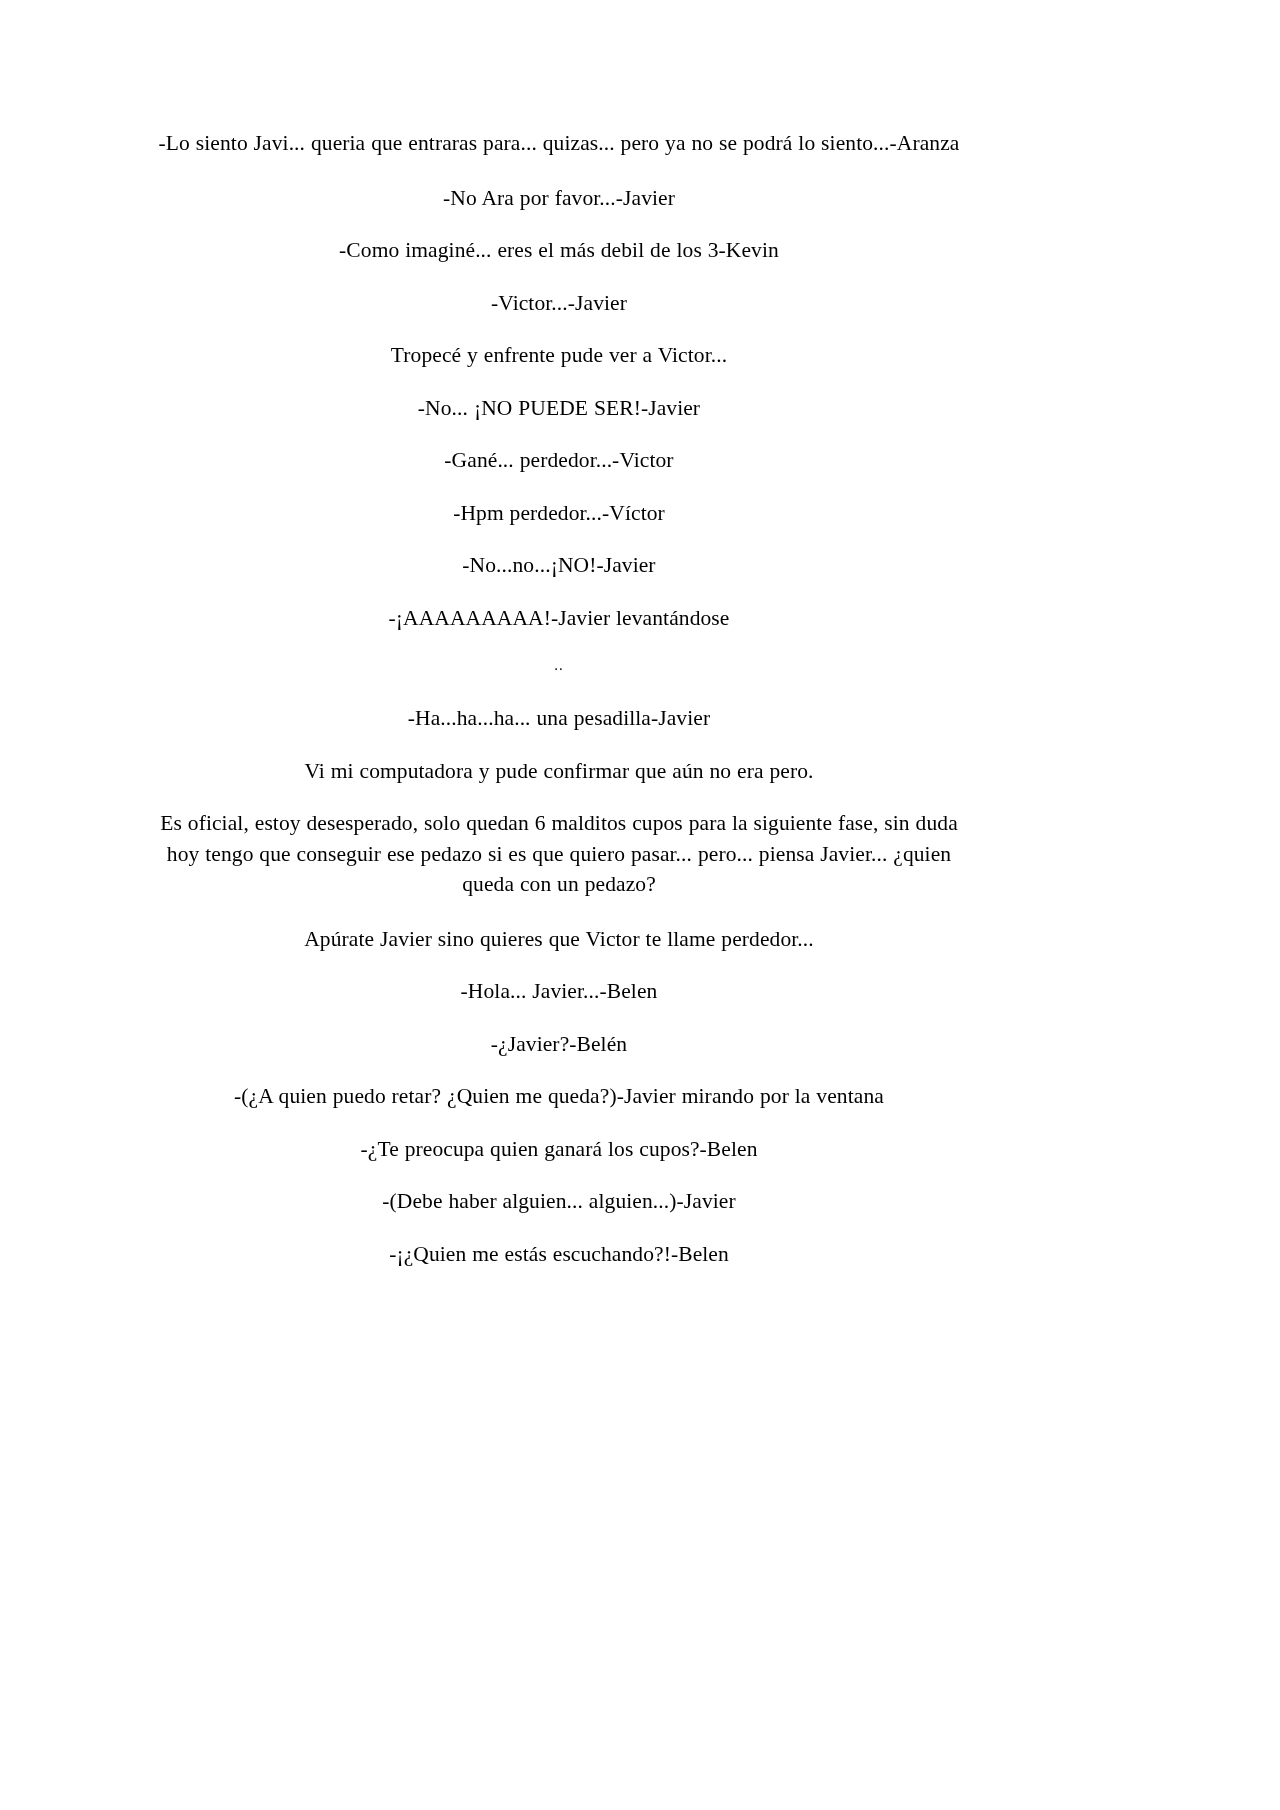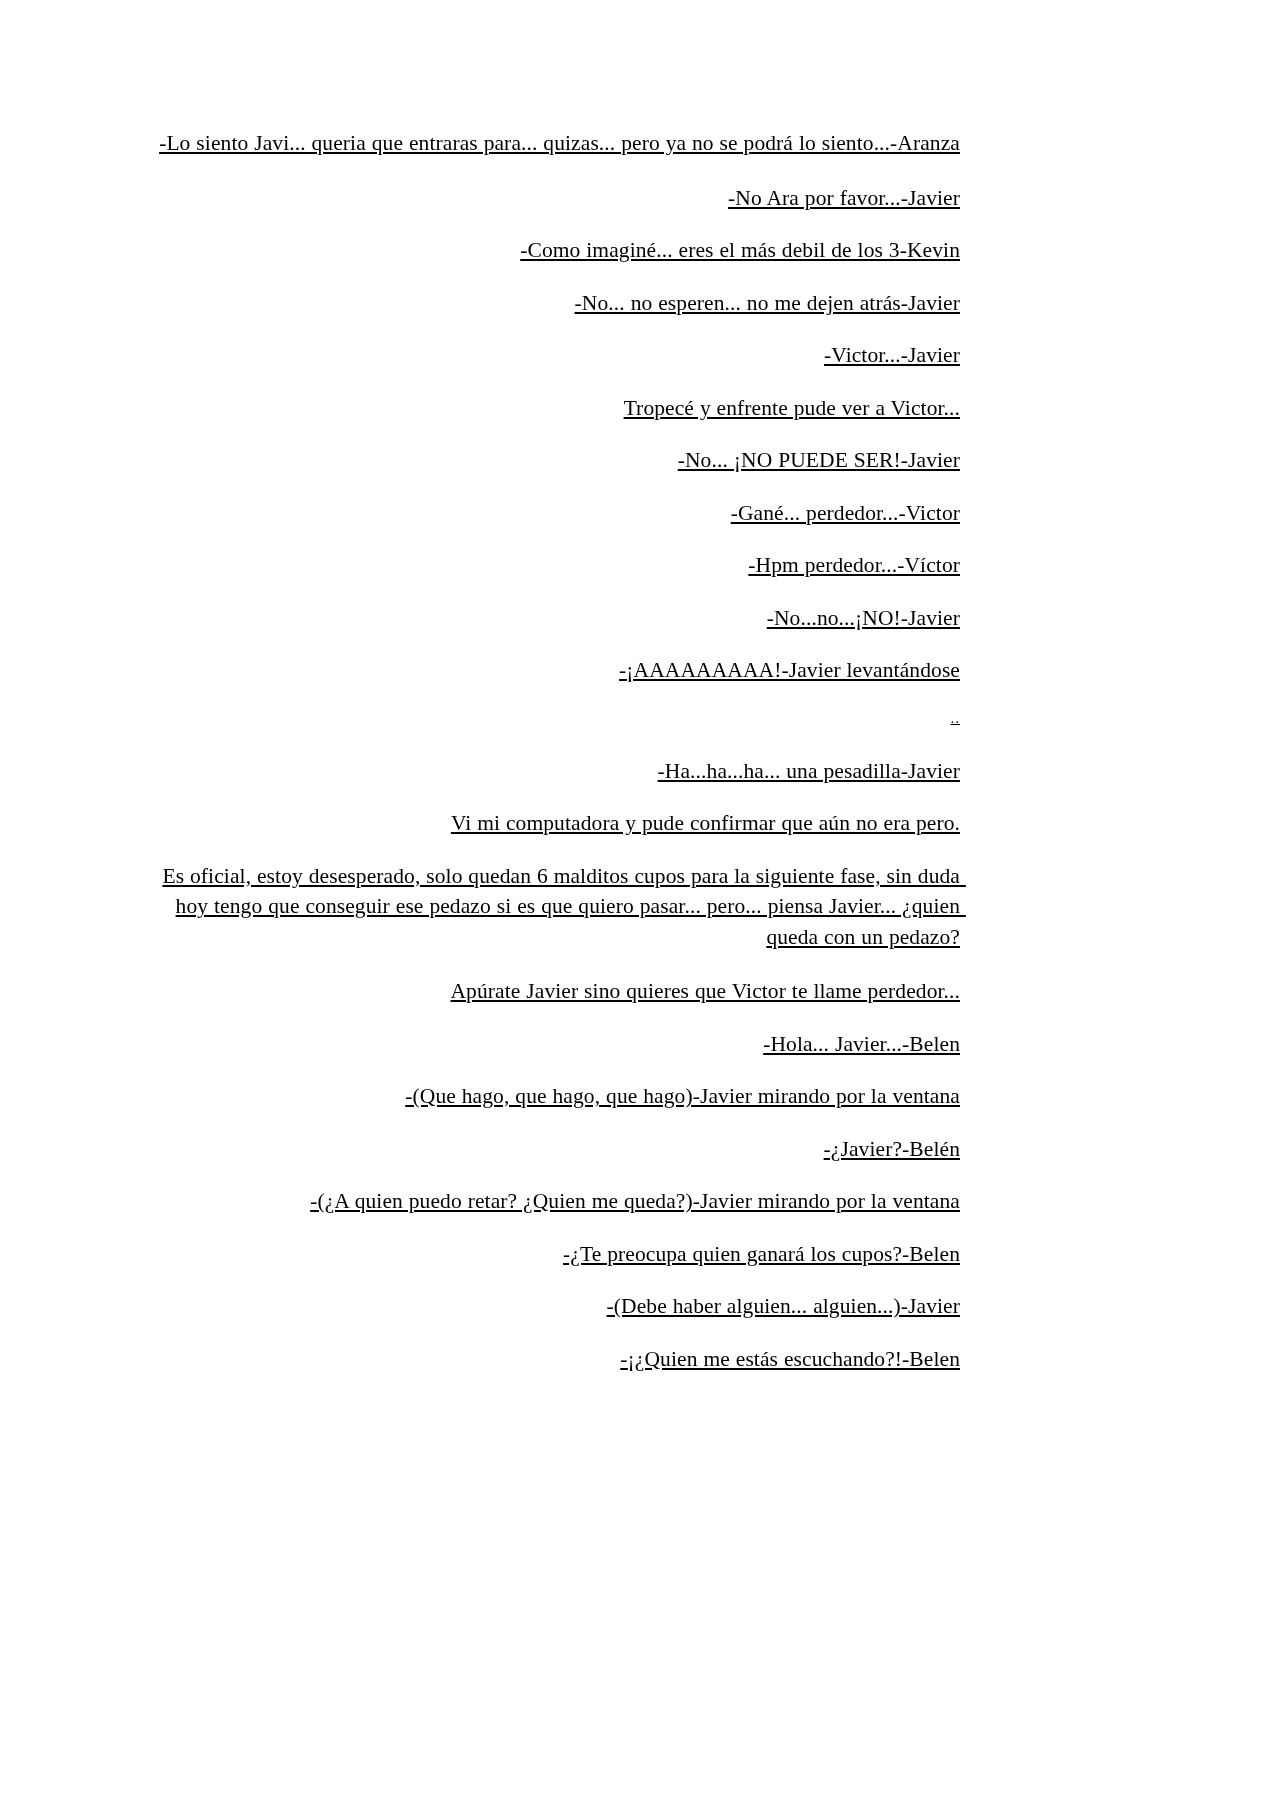--- a/index.html
+++ b/index.html
@@ -22,60 +22,57 @@
     box-sizing: border-box;
     padding: 128px 158px 0 158px;
   }
   .doc-body {
     width: 802px;
   }
   .para {
     font-size: 21.5px;
     line-height: 30.5px;
     margin: 0 0 22px 0;
-    text-align: right;
+    text-align: center;
     letter-spacing: 0.1px;
     word-spacing: 0.4px;
     white-space: pre-wrap;
-    text-decoration: underline;
   }
   .para.dots {
     font-size: 15px;
     line-height: 20px;
     margin-bottom: 28px;
     letter-spacing: 1px;
   }
   .para.block {
     margin-bottom: 24px;
   }
 </style>
 </head>
 <body>
 
 <div class="page">
   <div class="doc-body">
 
     <p class="para block">-Lo siento Javi... queria que entraras para... quizas... pero ya no se podrá lo siento...-Aranza</p>
     <p class="para">-No Ara por favor...-Javier</p>
     <p class="para">-Como imaginé... eres el más debil de los 3-Kevin</p>
-    <p class="para">-No... no esperen... no me dejen atrás-Javier</p>
     <p class="para">-Victor...-Javier</p>
     <p class="para">Tropecé y enfrente pude ver a Victor...</p>
     <p class="para">-No... ¡NO PUEDE SER!-Javier</p>
     <p class="para">-Gané... perdedor...-Victor</p>
     <p class="para">-Hpm perdedor...-Víctor</p>
     <p class="para">-No...no...¡NO!-Javier</p>
     <p class="para">-¡AAAAAAAAA!-Javier levantándose</p>
     <p class="para dots">..</p>
     <p class="para">-Ha...ha...ha... una pesadilla-Javier</p>
     <p class="para">Vi mi computadora y pude confirmar que aún no era pero.</p>
     <p class="para block">Es oficial, estoy desesperado, solo quedan 6 malditos cupos para la siguiente fase, sin duda hoy tengo que conseguir ese pedazo si es que quiero pasar... pero... piensa Javier... ¿quien queda con un pedazo?</p>
     <p class="para">Apúrate Javier sino quieres que Victor te llame perdedor...</p>
     <p class="para">-Hola... Javier...-Belen</p>
-    <p class="para">-(Que hago, que hago, que hago)-Javier mirando por la ventana</p>
     <p class="para">-¿Javier?-Belén</p>
     <p class="para">-(¿A quien puedo retar? ¿Quien me queda?)-Javier mirando por la ventana</p>
     <p class="para">-¿Te preocupa quien ganará los cupos?-Belen</p>
     <p class="para">-(Debe haber alguien... alguien...)-Javier</p>
     <p class="para">-¡¿Quien me estás escuchando?!-Belen</p>
 
   </div>
 </div>
 
 </body></html>

